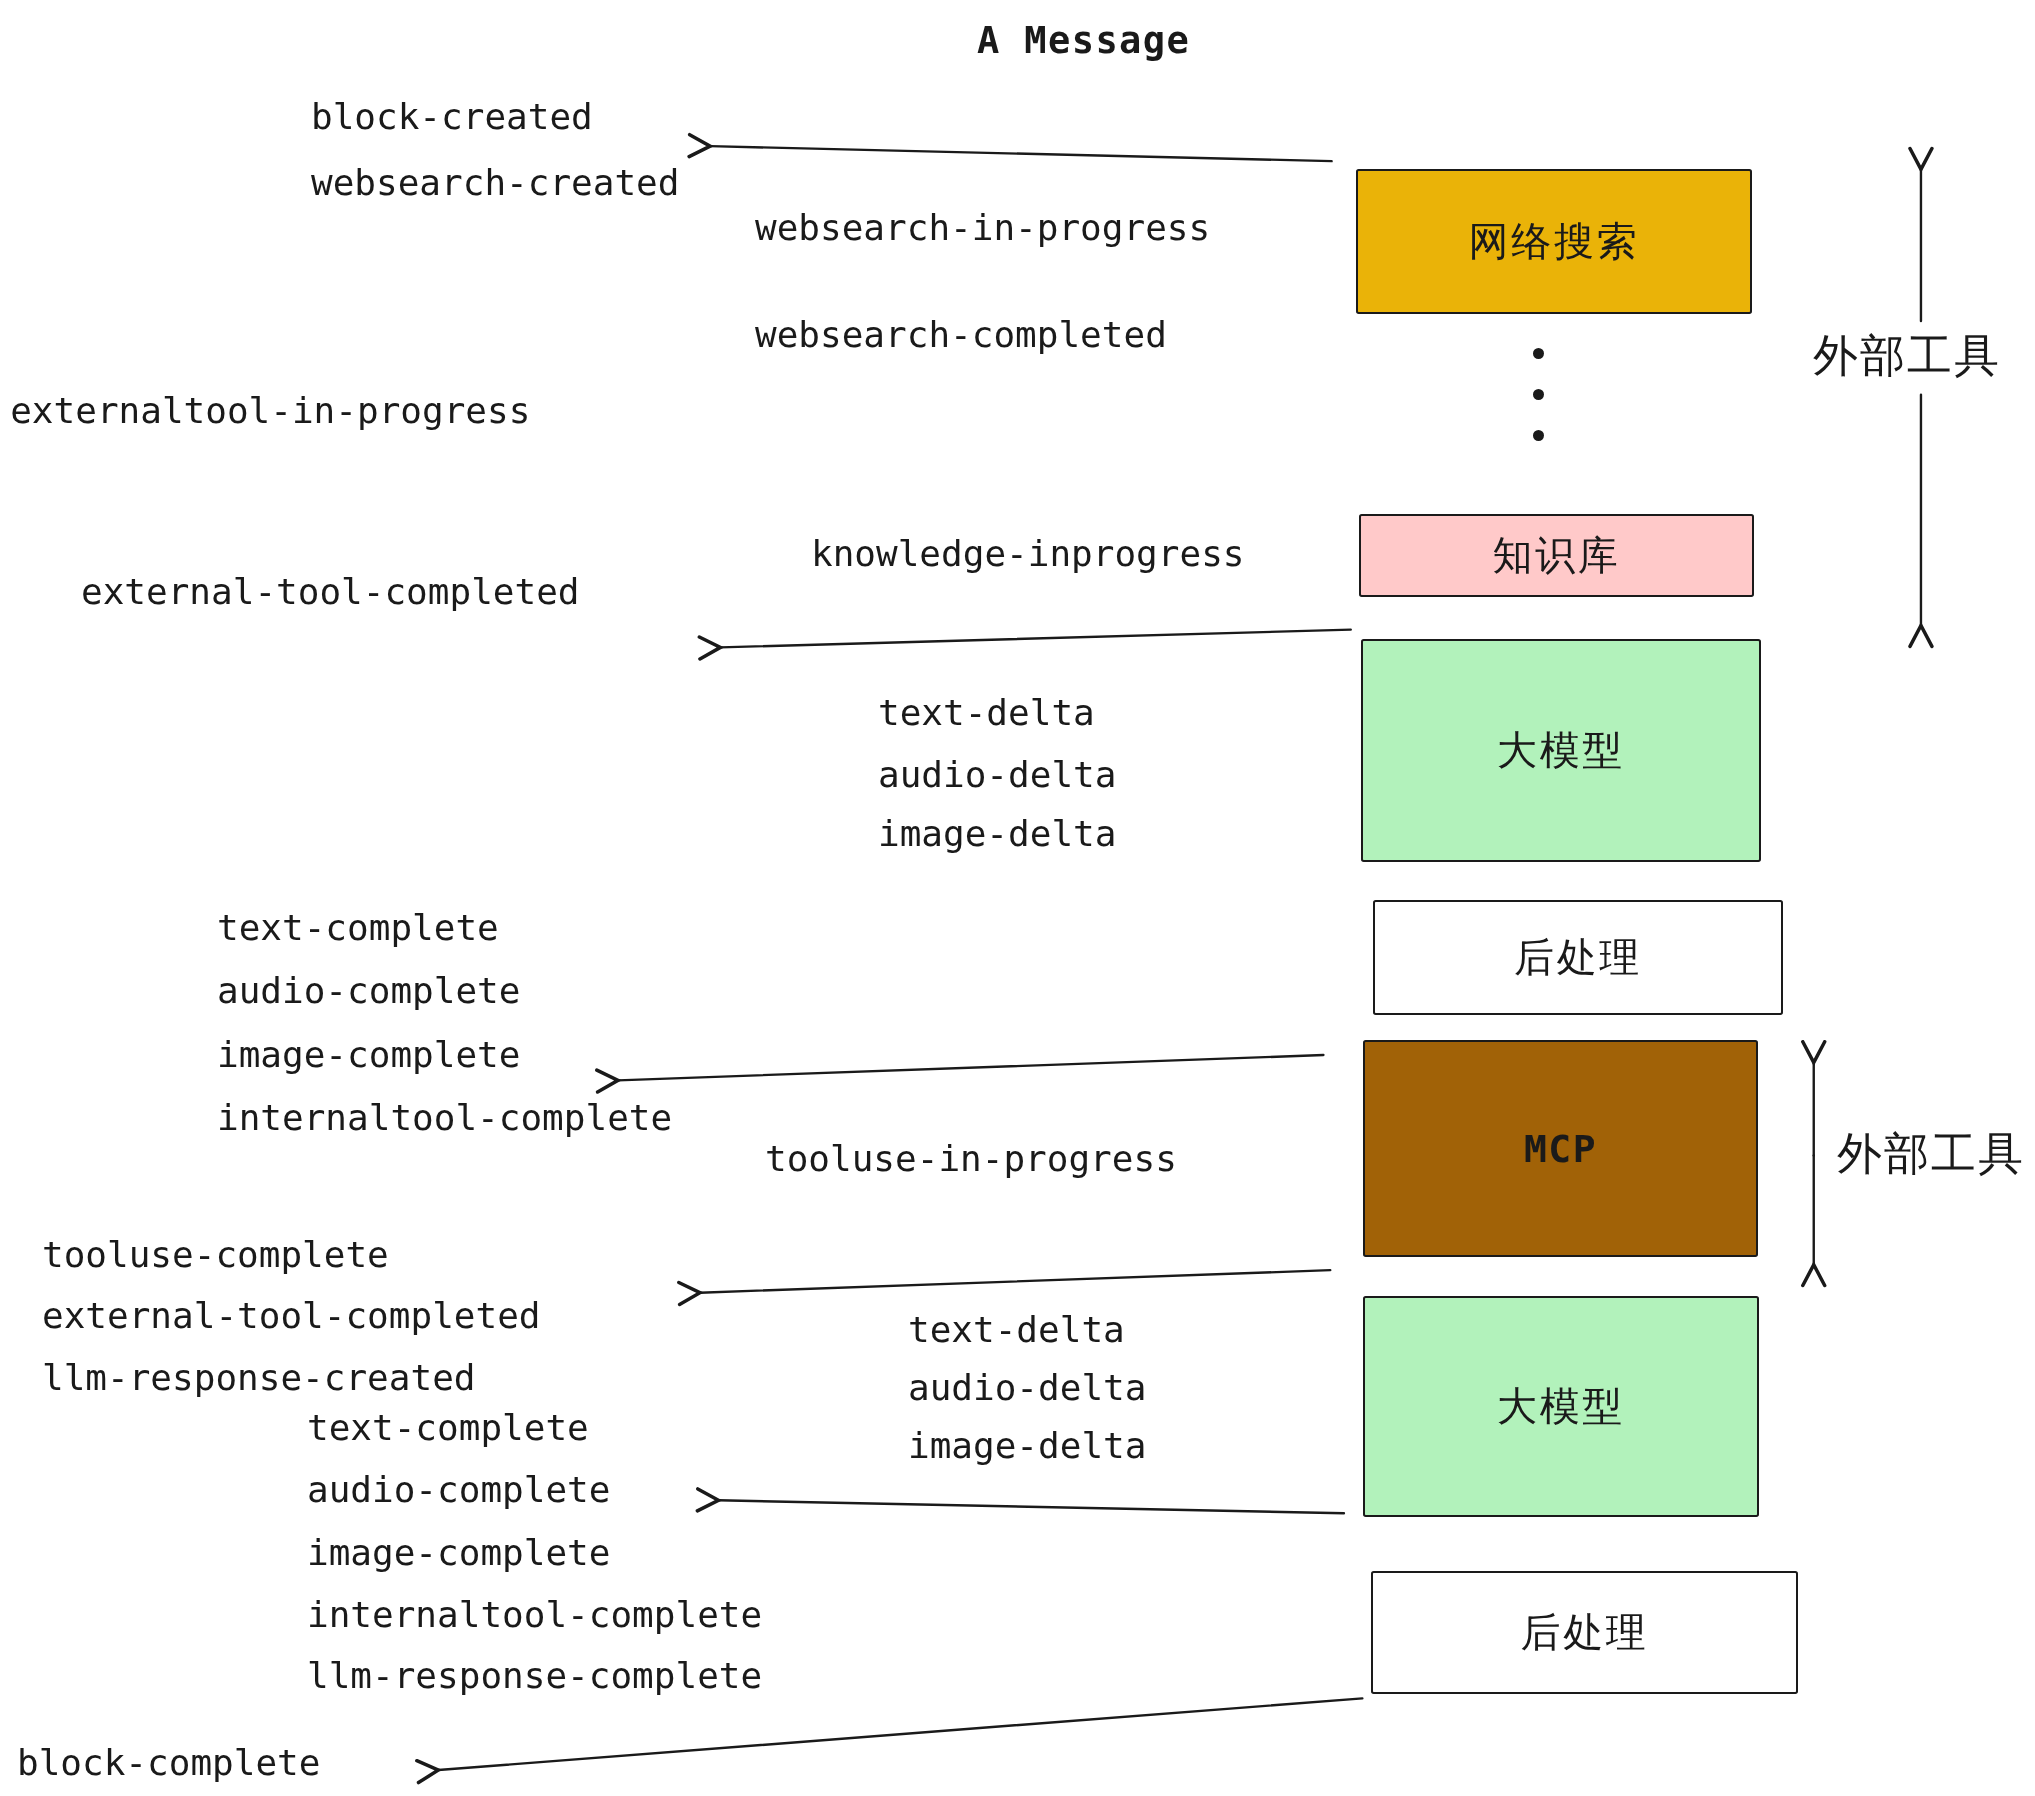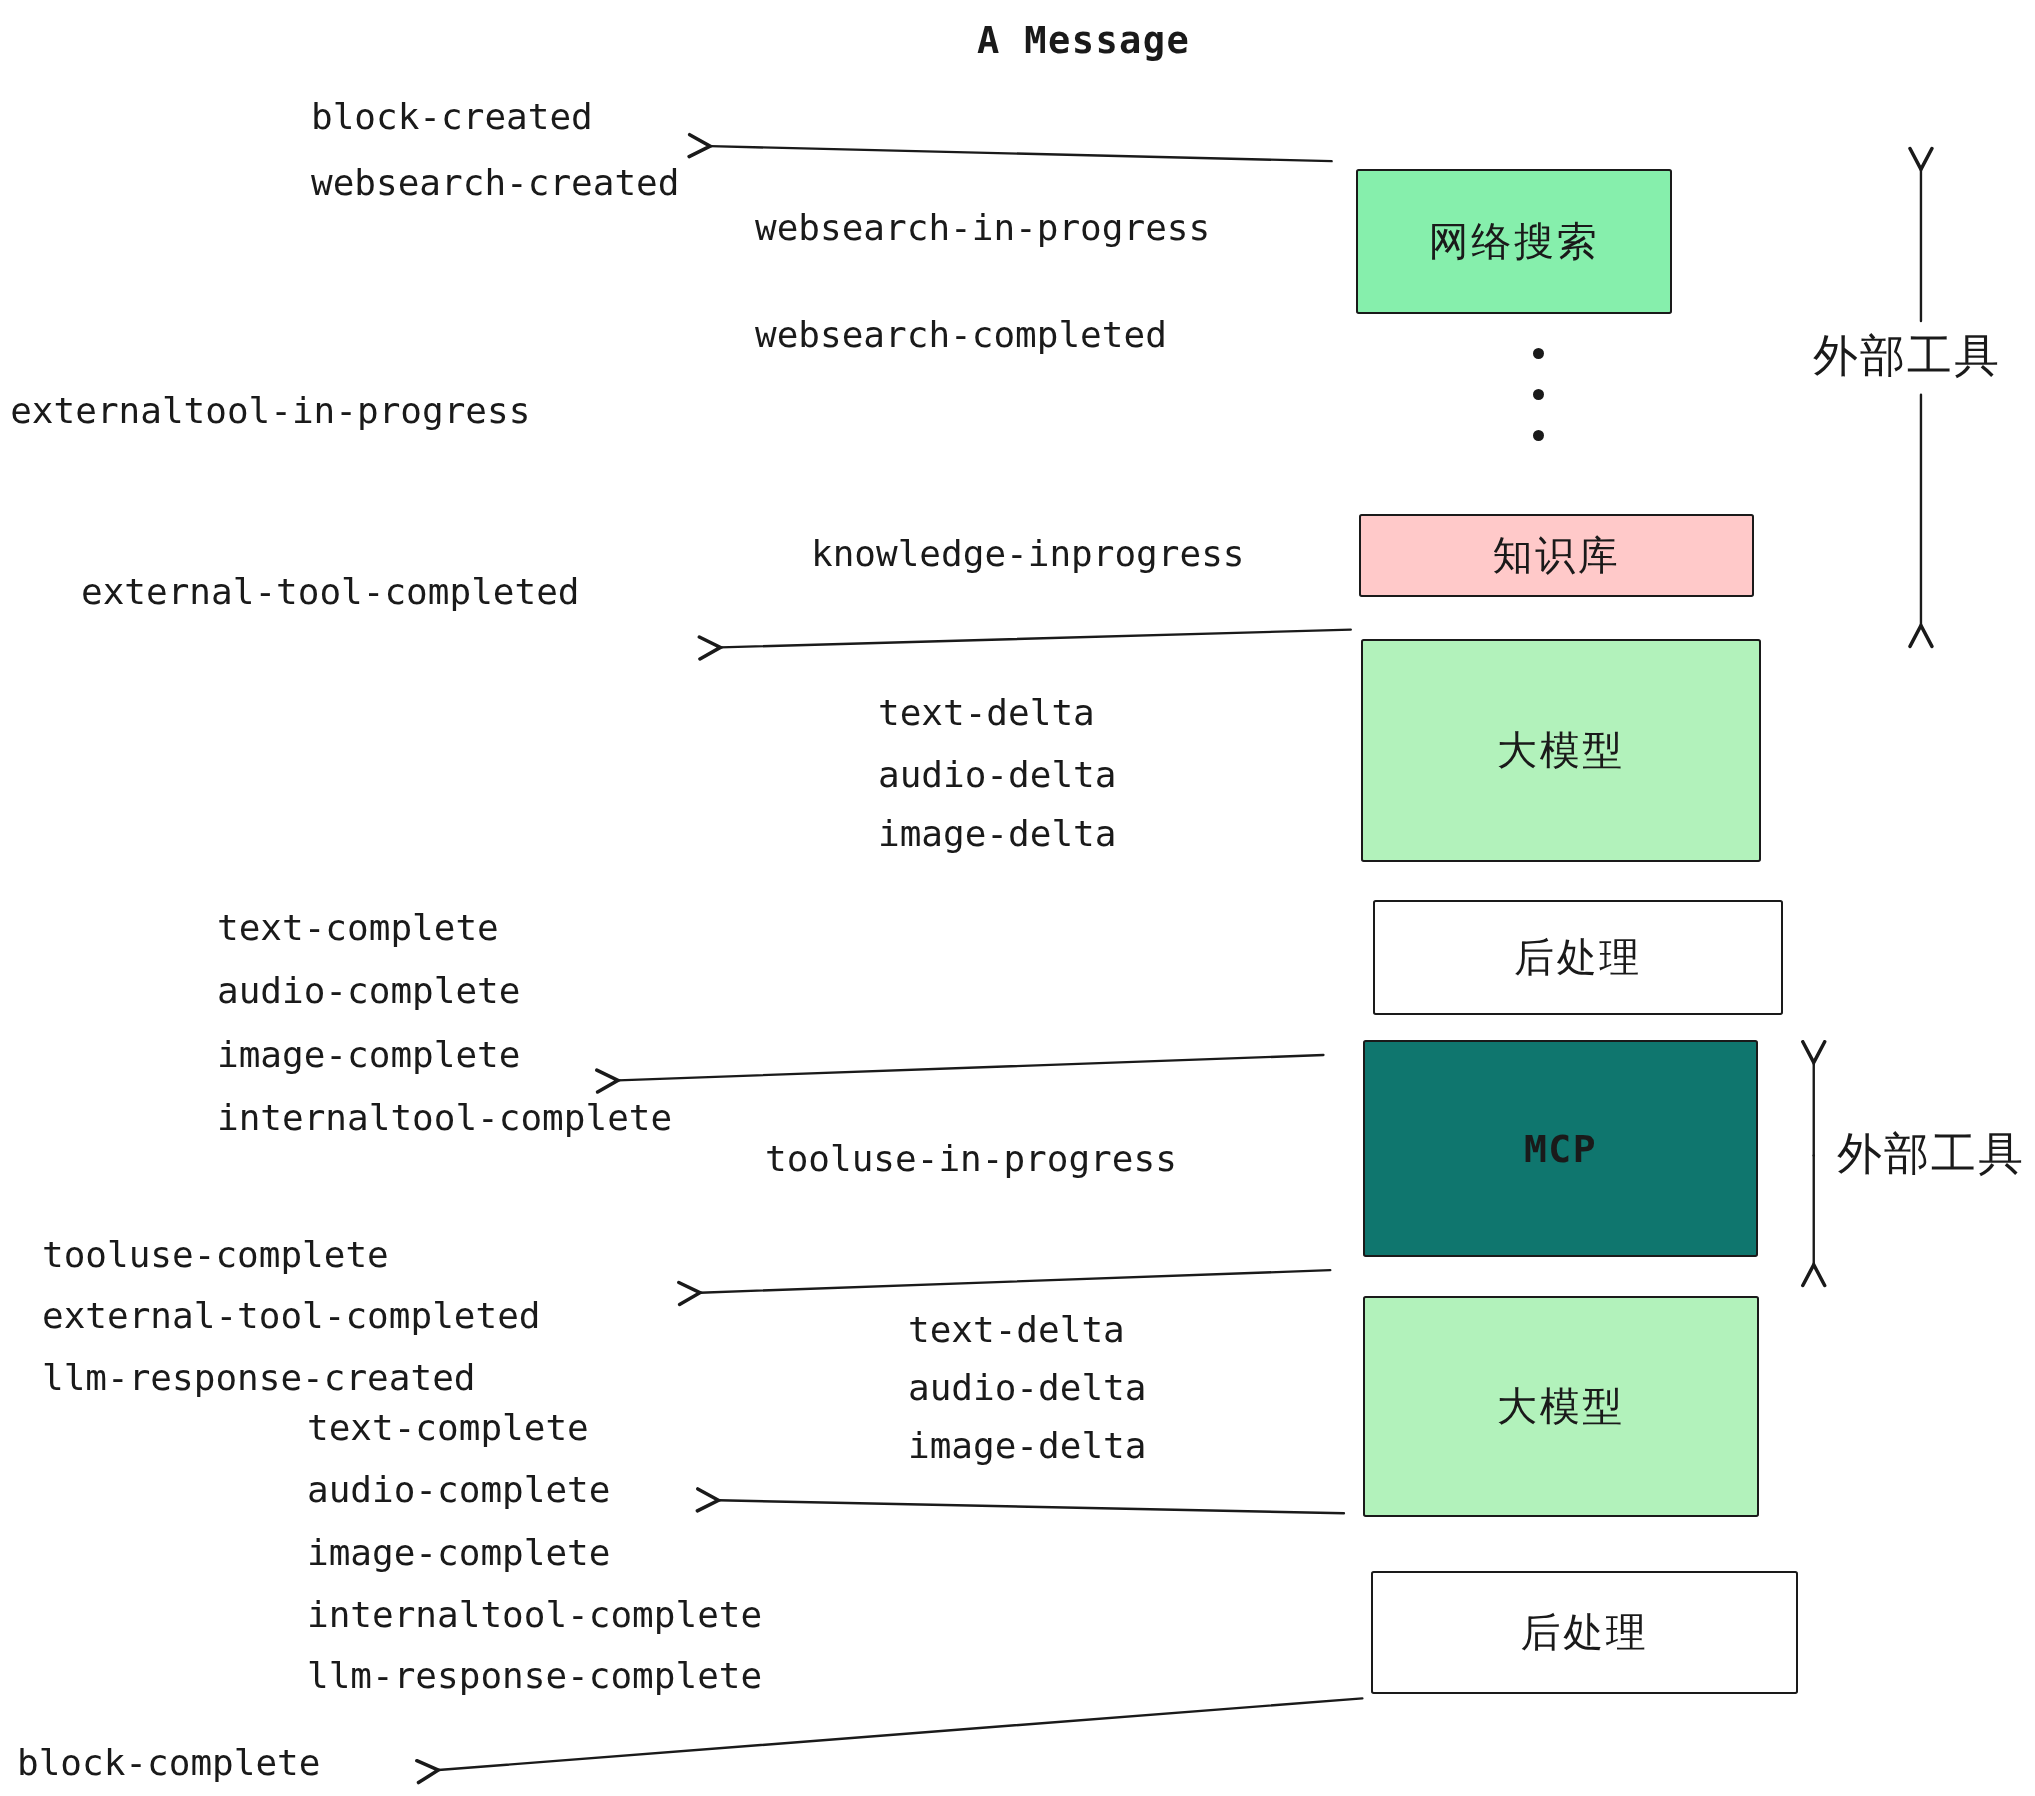--- a/index.html
+++ b/index.html
@@ -65,21 +65,21 @@
   <div class="ev" style="left:908px;top:1310px;">text-delta</div>
   <div class="ev" style="left:908px;top:1368px;">audio-delta</div>
   <div class="ev" style="left:908px;top:1426px;">image-delta</div>
   <div class="ev" style="left:307px;top:1408px;">text-complete</div>
   <div class="ev" style="left:307px;top:1470px;">audio-complete</div>
   <div class="ev" style="left:307px;top:1533px;">image-complete</div>
   <div class="ev" style="left:307px;top:1595px;">internaltool-complete</div>
   <div class="ev" style="left:307px;top:1656px;">llm-response-complete</div>
   <div class="ev" style="left:17px;top:1743px;">block-complete</div>
 
-  <div class="box" style="left: 1356px; top: 169px; width: 316px; height: 145px; background: #86efac;">
+  <div class="box" style="left: 1356px; top: 169px; width: 396px; height: 145px; background: #eab308;">
     <span class="node-label">网络搜索</span>
   </div>
 
   <div class="ellipsis" style="left:1533px;top:348px;">
     <span class="dot"></span>
     <span class="dot"></span>
     <span class="dot"></span>
   </div>
 
   <div class="box" style="left: 1359px; top: 514px; width: 395px; height: 83px; background: rgb(255, 201, 201);">
@@ -87,21 +87,21 @@
   </div>
 
   <div class="box" style="left: 1361px; top: 639px; width: 400px; height: 223px; background: rgb(178, 242, 187);">
     <span class="node-label">大模型</span>
   </div>
 
   <div class="box" style="left: 1373px; top: 900px; width: 410px; height: 115px; background: rgb(255, 255, 255);">
     <span class="node-label">后处理</span>
   </div>
 
-  <div class="box mono" style="left: 1363px; top: 1040px; width: 395px; height: 217px; background: #0f766e;">
+  <div class="box mono" style="left: 1363px; top: 1040px; width: 395px; height: 217px; background: #a16207;">
     <span class="node-label">MCP</span>
   </div>
 
   <div class="box" style="left: 1363px; top: 1296px; width: 396px; height: 221px; background: rgb(178, 242, 187);">
     <span class="node-label">大模型</span>
   </div>
 
   <div class="box" style="left: 1371px; top: 1571px; width: 427px; height: 123px; background: rgb(255, 255, 255);">
     <span class="node-label">后处理</span>
   </div>

